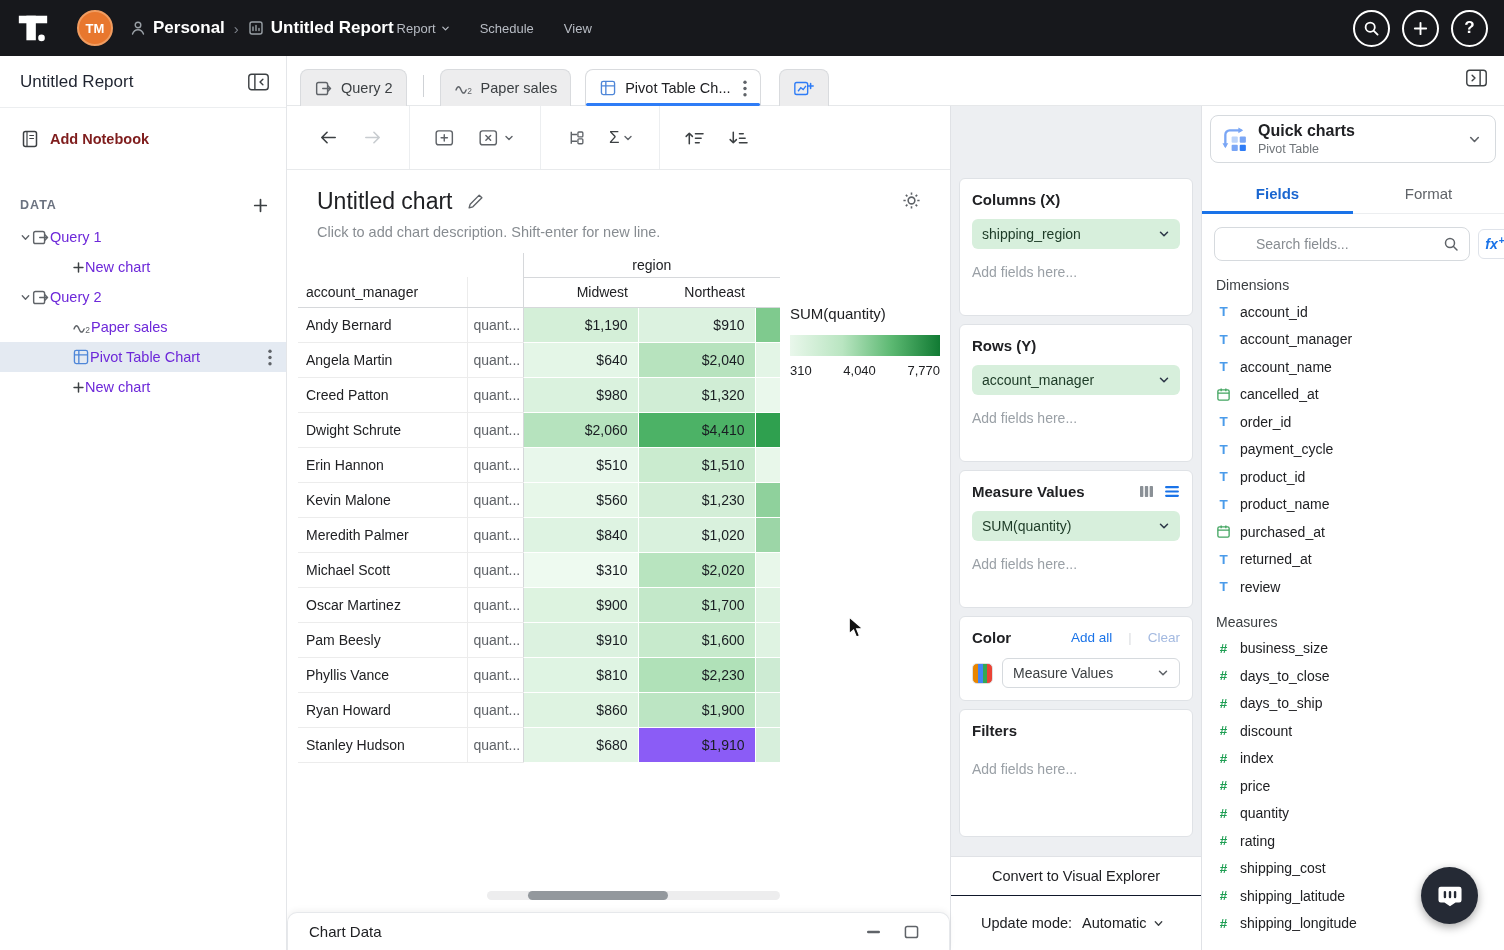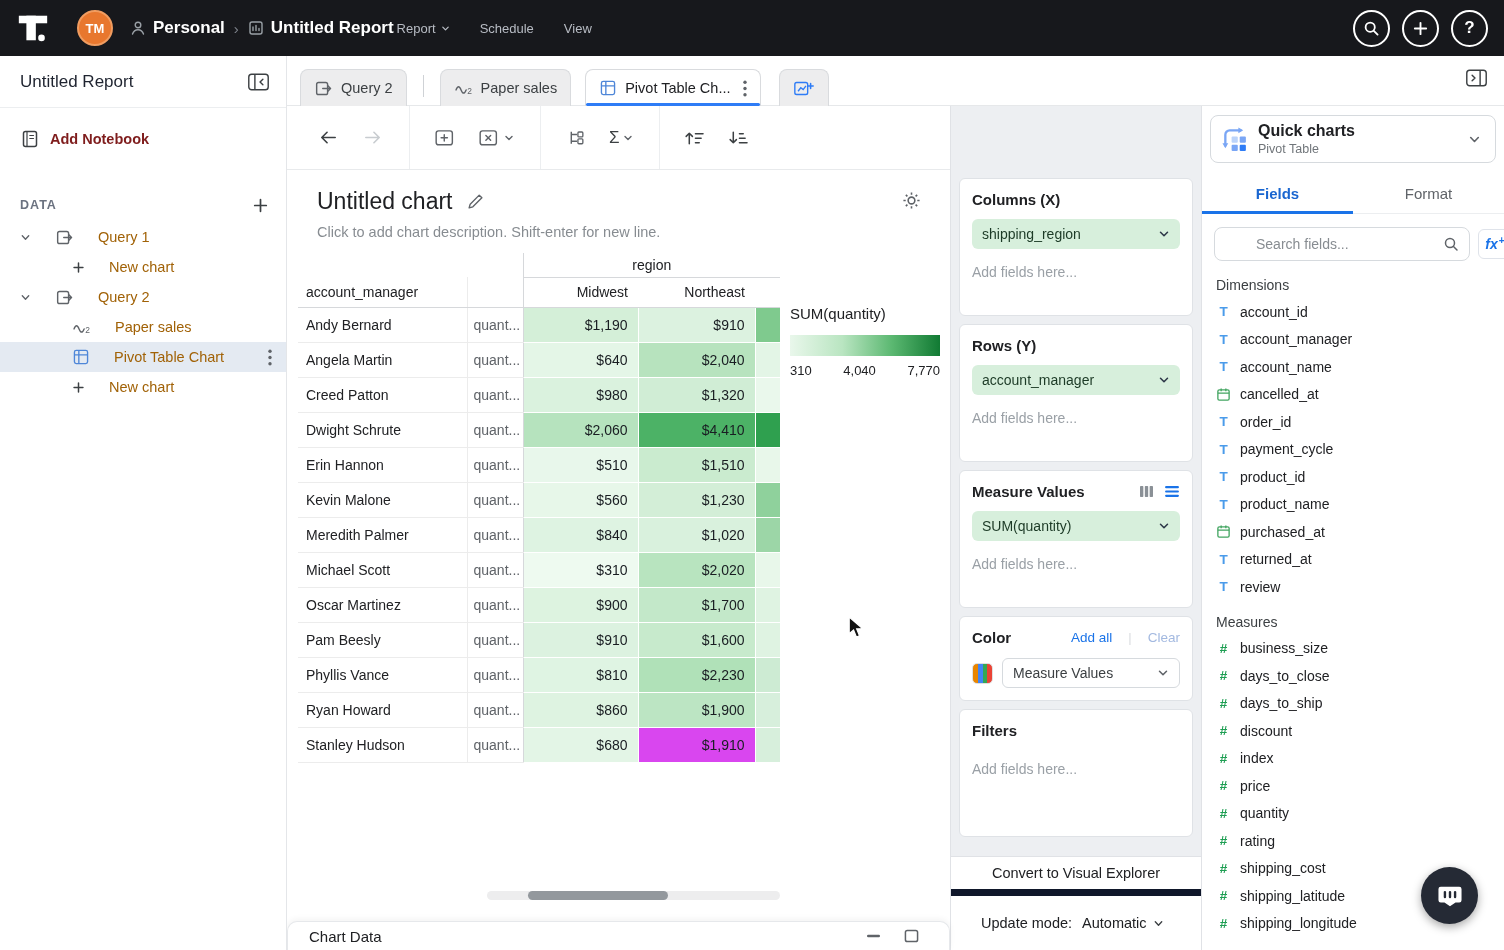--- a/index.html
+++ b/index.html
@@ -23,21 +23,21 @@
 
   
   .sidebar { position:absolute; top:56px; left:0; width:287px; bottom:0; background:#fff; border-right:1px solid #e4e6e9; z-index:4; }
   .sb-head { height:52px; display:flex; align-items:center; padding:0 16px 0 20px; border-bottom:1px solid #eceef0; }
   .sb-title { font-size:17px; font-weight:500; color:#1f2430; }
   .sb-collapse { margin-left:auto; }
   .sb-notebook { display:flex; align-items:center; gap:10px; padding:0 20px; height:34px; margin-top:14px; font-size:14.5px; font-weight:700; color:#7f1d1d; }
   .sb-data-row { display:flex; align-items:center; justify-content:space-between; padding:0 18px 0 20px; margin-top:36px; height:26px; }
   .sb-data-label { font-size:12.5px; letter-spacing:1px; color:#6b7280; font-weight:700; }
   .tree { margin-top:4px; }
-  .tree-row { display:flex; align-items:center; gap:24px; height:30px; padding-left:20px; font-size:14.5px; color:#a16207; }
+  .tree-row { display:flex; align-items:center; gap:0; height:30px; padding-left:20px; font-size:14.5px; color:#6d28d9; }
   .tree-row.indent { padding-left:72px; }
   .tree-row.selected { background:#e4eaf2; }
   .tree-label { white-space:nowrap; }
   .tree-kebab { margin-left:auto; margin-right:14px; }
 
   
   .main { position:absolute; top:56px; left:287px; right:0; bottom:0; display:flex; flex-direction:column; }
   .tabstrip { height:50px; background:#fff; border-bottom:1px solid #e6e8ea; display:flex; align-items:flex-end; padding-left:13px; position:relative; flex:none; }
   .tab-list { display:flex; align-items:flex-end; }
   .tab { position:relative; height:37px; display:flex; align-items:center; gap:8px; padding:0 13px; background:#ededee; border:1px solid #d9dbde; border-bottom:none; border-radius:8px 8px 0 0; margin-right:14px; margin-bottom:-1px; font-size:14.5px; font-weight:500; color:#3c4043; }
@@ -79,42 +79,42 @@
   .pt-edge { border-bottom:1px solid #fff; }
 
   .legend { position:absolute; left:503px; top:135px; width:150px; }
   .legend-title { font-size:15px; color:#202124; }
   .legend-bar { height:21px; margin-top:13px; background:linear-gradient(to right,#e9f7eb,#b9e5c1 35%,#5bb871 68%,#117a33); }
   .legend-ticks { display:flex; justify-content:space-between; font-size:13px; color:#202124; margin-top:7px; }
 
   .hscroll-track { position:absolute; left:200px; bottom:50px; width:293px; height:9px; background:#ededee; border-radius:5px; }
   .hscroll-thumb { position:absolute; left:41px; top:0; width:140px; height:9px; background:#93989d; border-radius:5px; }
 
-  .chart-data-bar { position:absolute; left:0; right:0; bottom:0; height:29px; background:#fff; border:1px solid #e6e8eb; border-bottom:none; border-radius:10px 10px 0 0; box-shadow:0 -2px 6px rgba(0,0,0,.05); display:flex; align-items:center; padding:0 30px 0 21px; }
+  .chart-data-bar { position:absolute; left:0; right:0; bottom:0; height:38px; background:#fff; border:1px solid #e6e8eb; border-bottom:none; border-radius:10px 10px 0 0; box-shadow:0 -2px 6px rgba(0,0,0,.05); display:flex; align-items:center; padding:0 30px 0 21px; }
   .cdb-label { font-size:15px; font-weight:500; color:#202124; }
   .cdb-icons { margin-left:auto; display:flex; gap:22px; align-items:center; }
 
   
   .config-col { width:252px; flex:none; background:#edeff2; border-left:1px solid #e0e2e6; border-right:1px solid #e0e2e6; display:flex; flex-direction:column; padding-top:72px; }
   .cfg-card { background:#fff; border:1px solid #dfe2e6; border-radius:6px; margin:0 8px 8px; padding:12px; }
   .cfg-card.h-fields { min-height:138px; }
   .cfg-card.h-color { min-height:84px; }
   .cfg-card.h-filters { min-height:128px; }
   .cfg-title { font-size:15px; font-weight:700; color:#202124; }
   .cfg-head { display:flex; align-items:center; }
   .cfg-head-icons { margin-left:auto; display:flex; gap:10px; align-items:center; }
   .pill { height:30px; background:#d7efdc; border-radius:6px; display:flex; align-items:center; justify-content:space-between; padding:0 10px; font-size:14px; font-weight:500; color:#1c3a26; margin-top:11px; }
   .pill.white { background:#fff; border:1px solid #d6dade; color:#3c4043; flex:1; margin-top:0; }
   .add-fields { color:#9aa0a6; font-size:14px; margin-top:15px; }
   .link-blue { color:#1a73e8; font-size:13.5px; }
   .link-dim { color:#a3b9e0; font-size:13.5px; }
   .link-sep { color:#dadce0; margin:0 6px; font-size:13px; }
   .color-row { display:flex; align-items:center; gap:9px; margin-top:12px; }
   .palette-icon { width:21px; height:21px; border-radius:5px; border:1px solid #e0e0e0; background:linear-gradient(90deg,#ea8600 0 25%,#4285f4 25% 50%,#34a853 50% 75%,#ea4335 75% 100%); }
-  .convert-bar { margin-top:auto; height:40px; background:#fff; border-top:1px solid #e0e2e6; border-bottom:7px solid #0f172a; display:flex; align-items:center; justify-content:center; font-size:14.5px; font-weight:500; color:#202124; }
+  .convert-bar { margin-top:auto; height:40px; background:#fff; border-top:1px solid #e0e2e6; border-bottom:1px solid #0f172a; display:flex; align-items:center; justify-content:center; font-size:14.5px; font-weight:500; color:#202124; }
   .update-bar { height:54px; background:#fff; display:flex; align-items:center; padding-left:30px; gap:10px; font-size:14.5px; color:#202124; }
   .update-select { display:flex; align-items:center; gap:6px; }
 
   
   .fields-col { flex:1; background:#fff; position:relative; overflow:hidden; }
   .qc-card { margin:9px 8px 0; border:1px solid #d6dade; border-radius:8px; height:48px; display:flex; align-items:center; gap:10px; padding:0 14px 0 10px; }
   .qc-text { display:flex; flex-direction:column; gap:1px; }
   .qc-title { font-size:16px; font-weight:700; color:#202124; line-height:1.15; }
   .qc-sub { font-size:12.5px; color:#70757a; }
   .qc-chev { margin-left:auto; }
@@ -549,21 +549,21 @@
                 <td class="pt-name">Ryan Howard</td>
                 <td class="pt-meas">quant...</td>
                 <td class="pt-val" style="background: rgb(222, 243, 225);">$860</td>
                 <td class="pt-val" style="background: rgb(188, 229, 195);">$1,900</td>
                 <td class="pt-edge" style="background: rgb(215, 239, 220);"></td>
               </tr>
               <tr>
                 <td class="pt-name">Stanley Hudson</td>
                 <td class="pt-meas">quant...</td>
                 <td class="pt-val" style="background: rgb(227, 245, 230);">$680</td>
-                <td class="pt-val" style="background: #d946ef;">$1,910</td>
+                <td class="pt-val" style="background: #8b5cf6;">$1,910</td>
                 <td class="pt-edge" style="background: rgb(215, 239, 220);"></td>
               </tr>
             </tbody>
           </table>
 
         <div class="legend">
           <div class="legend-title">SUM(quantity)</div>
           <div class="legend-bar"></div>
           <div class="legend-ticks">
             <span>310</span>

